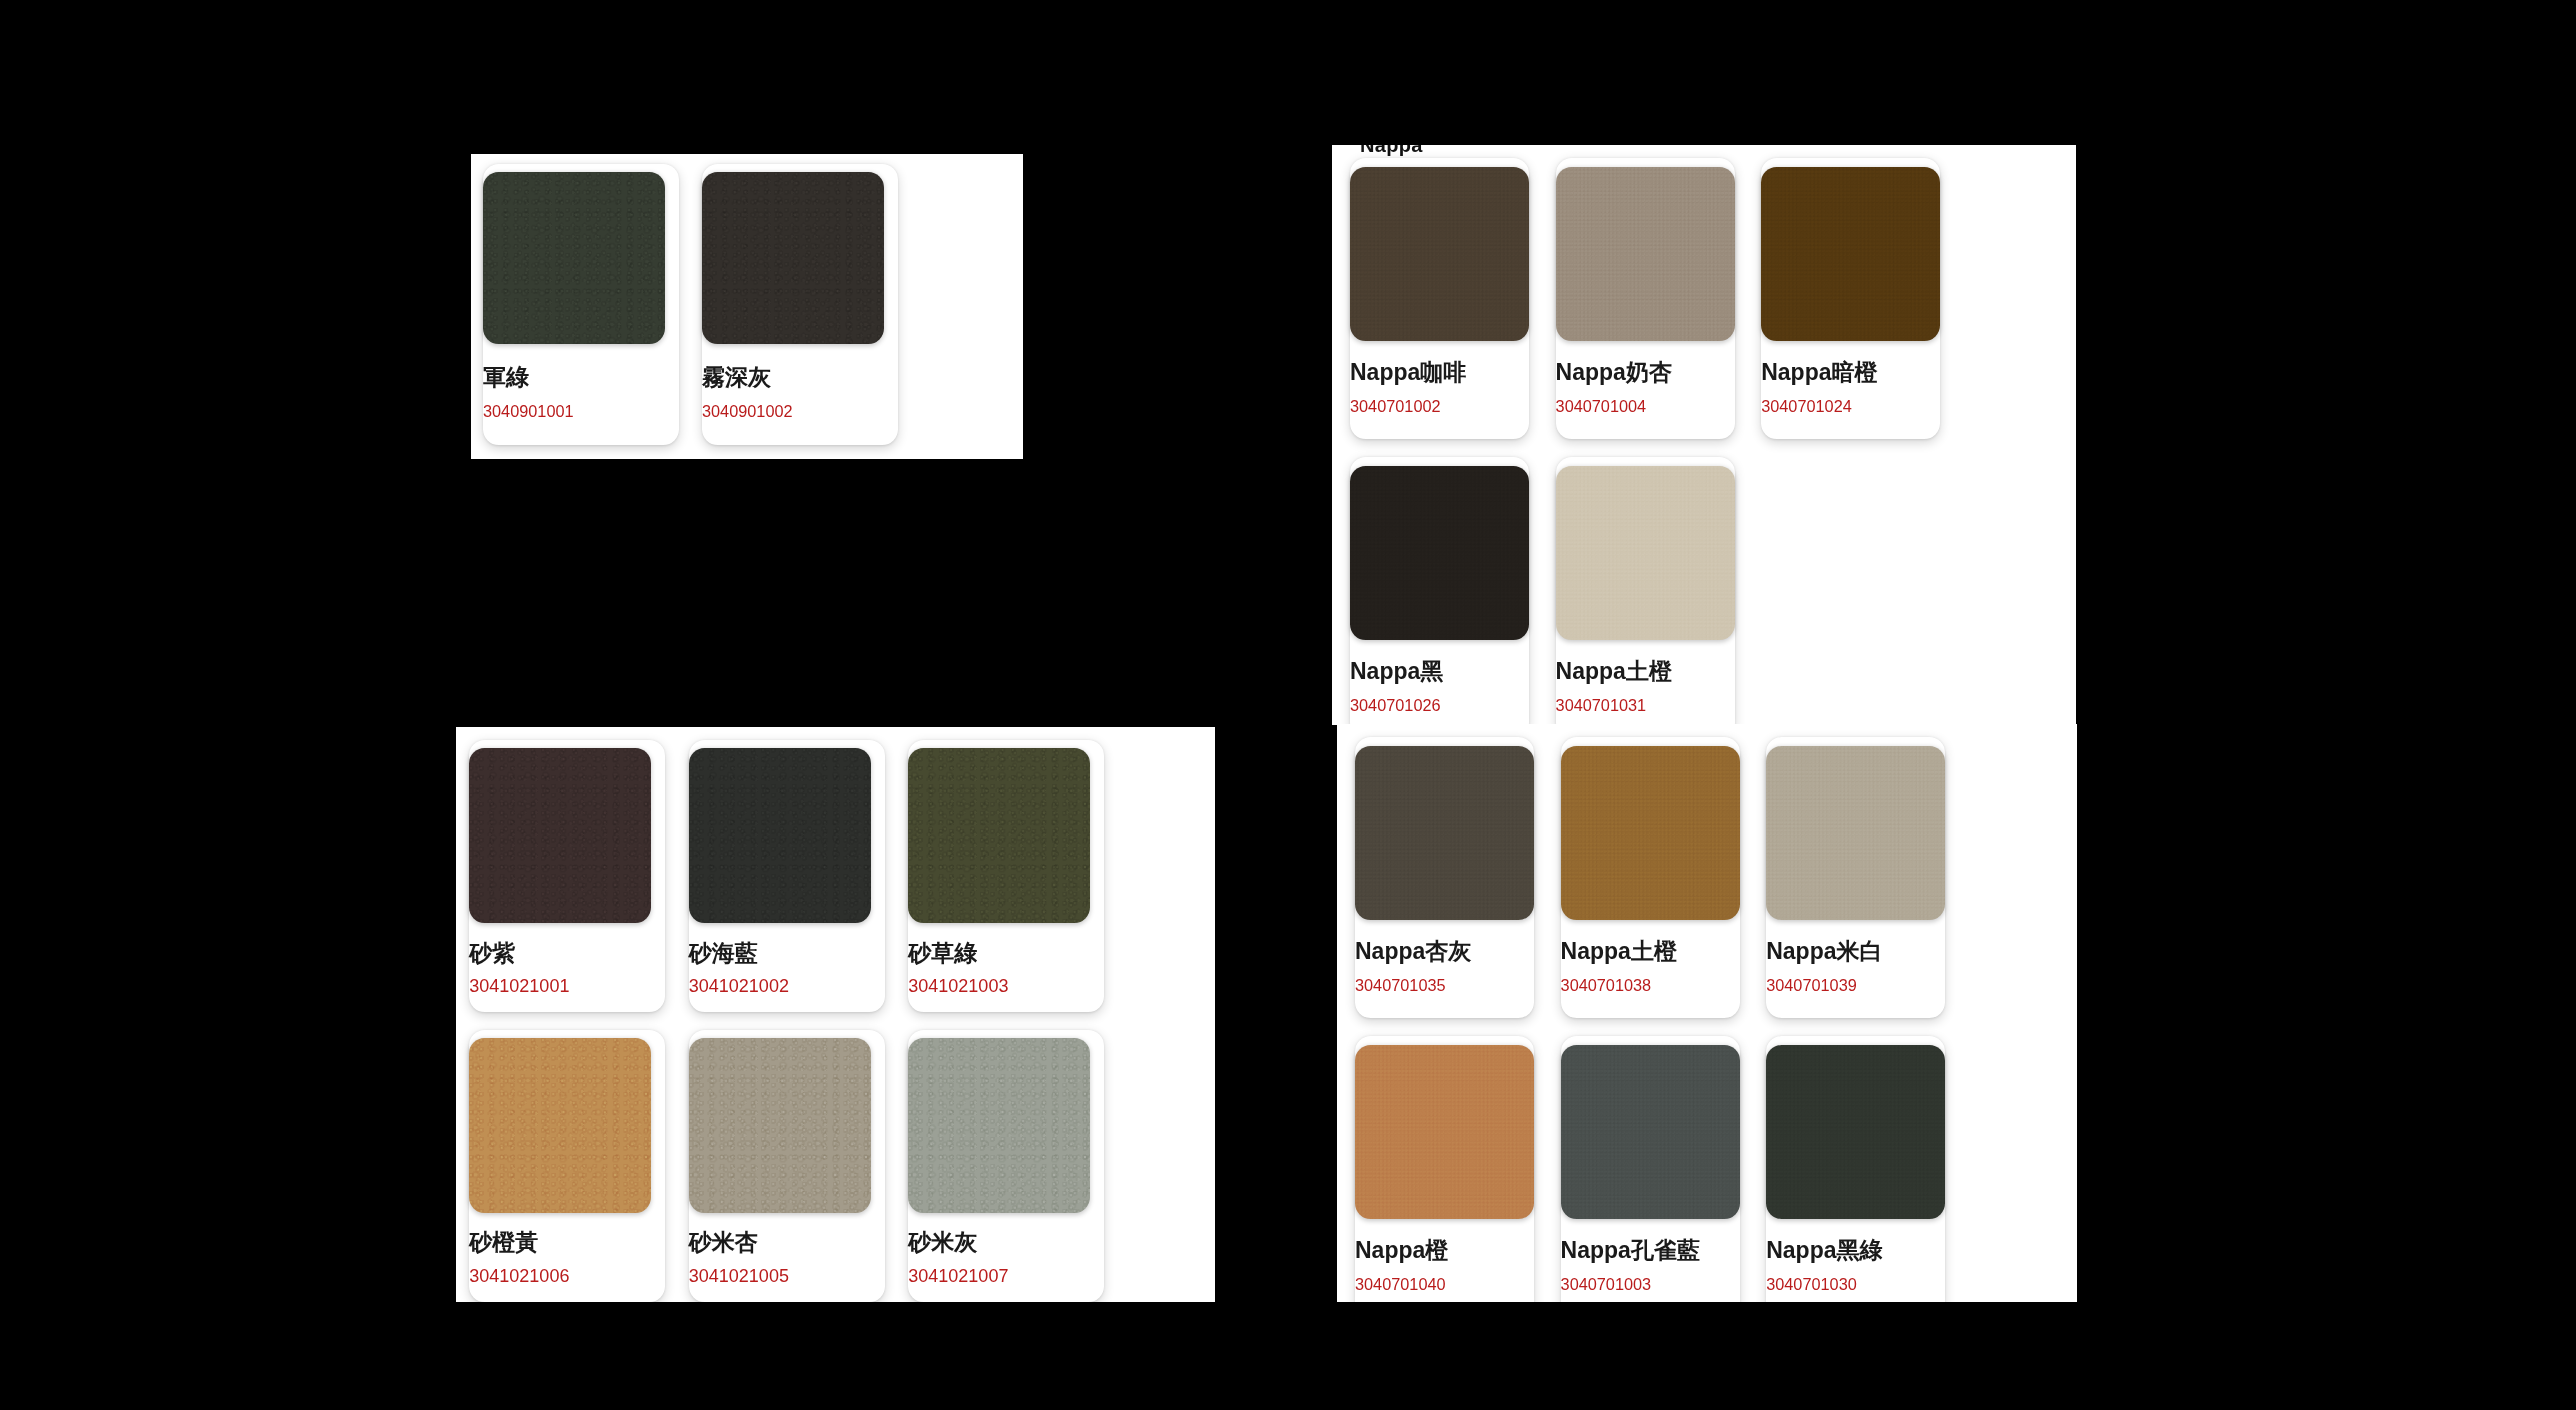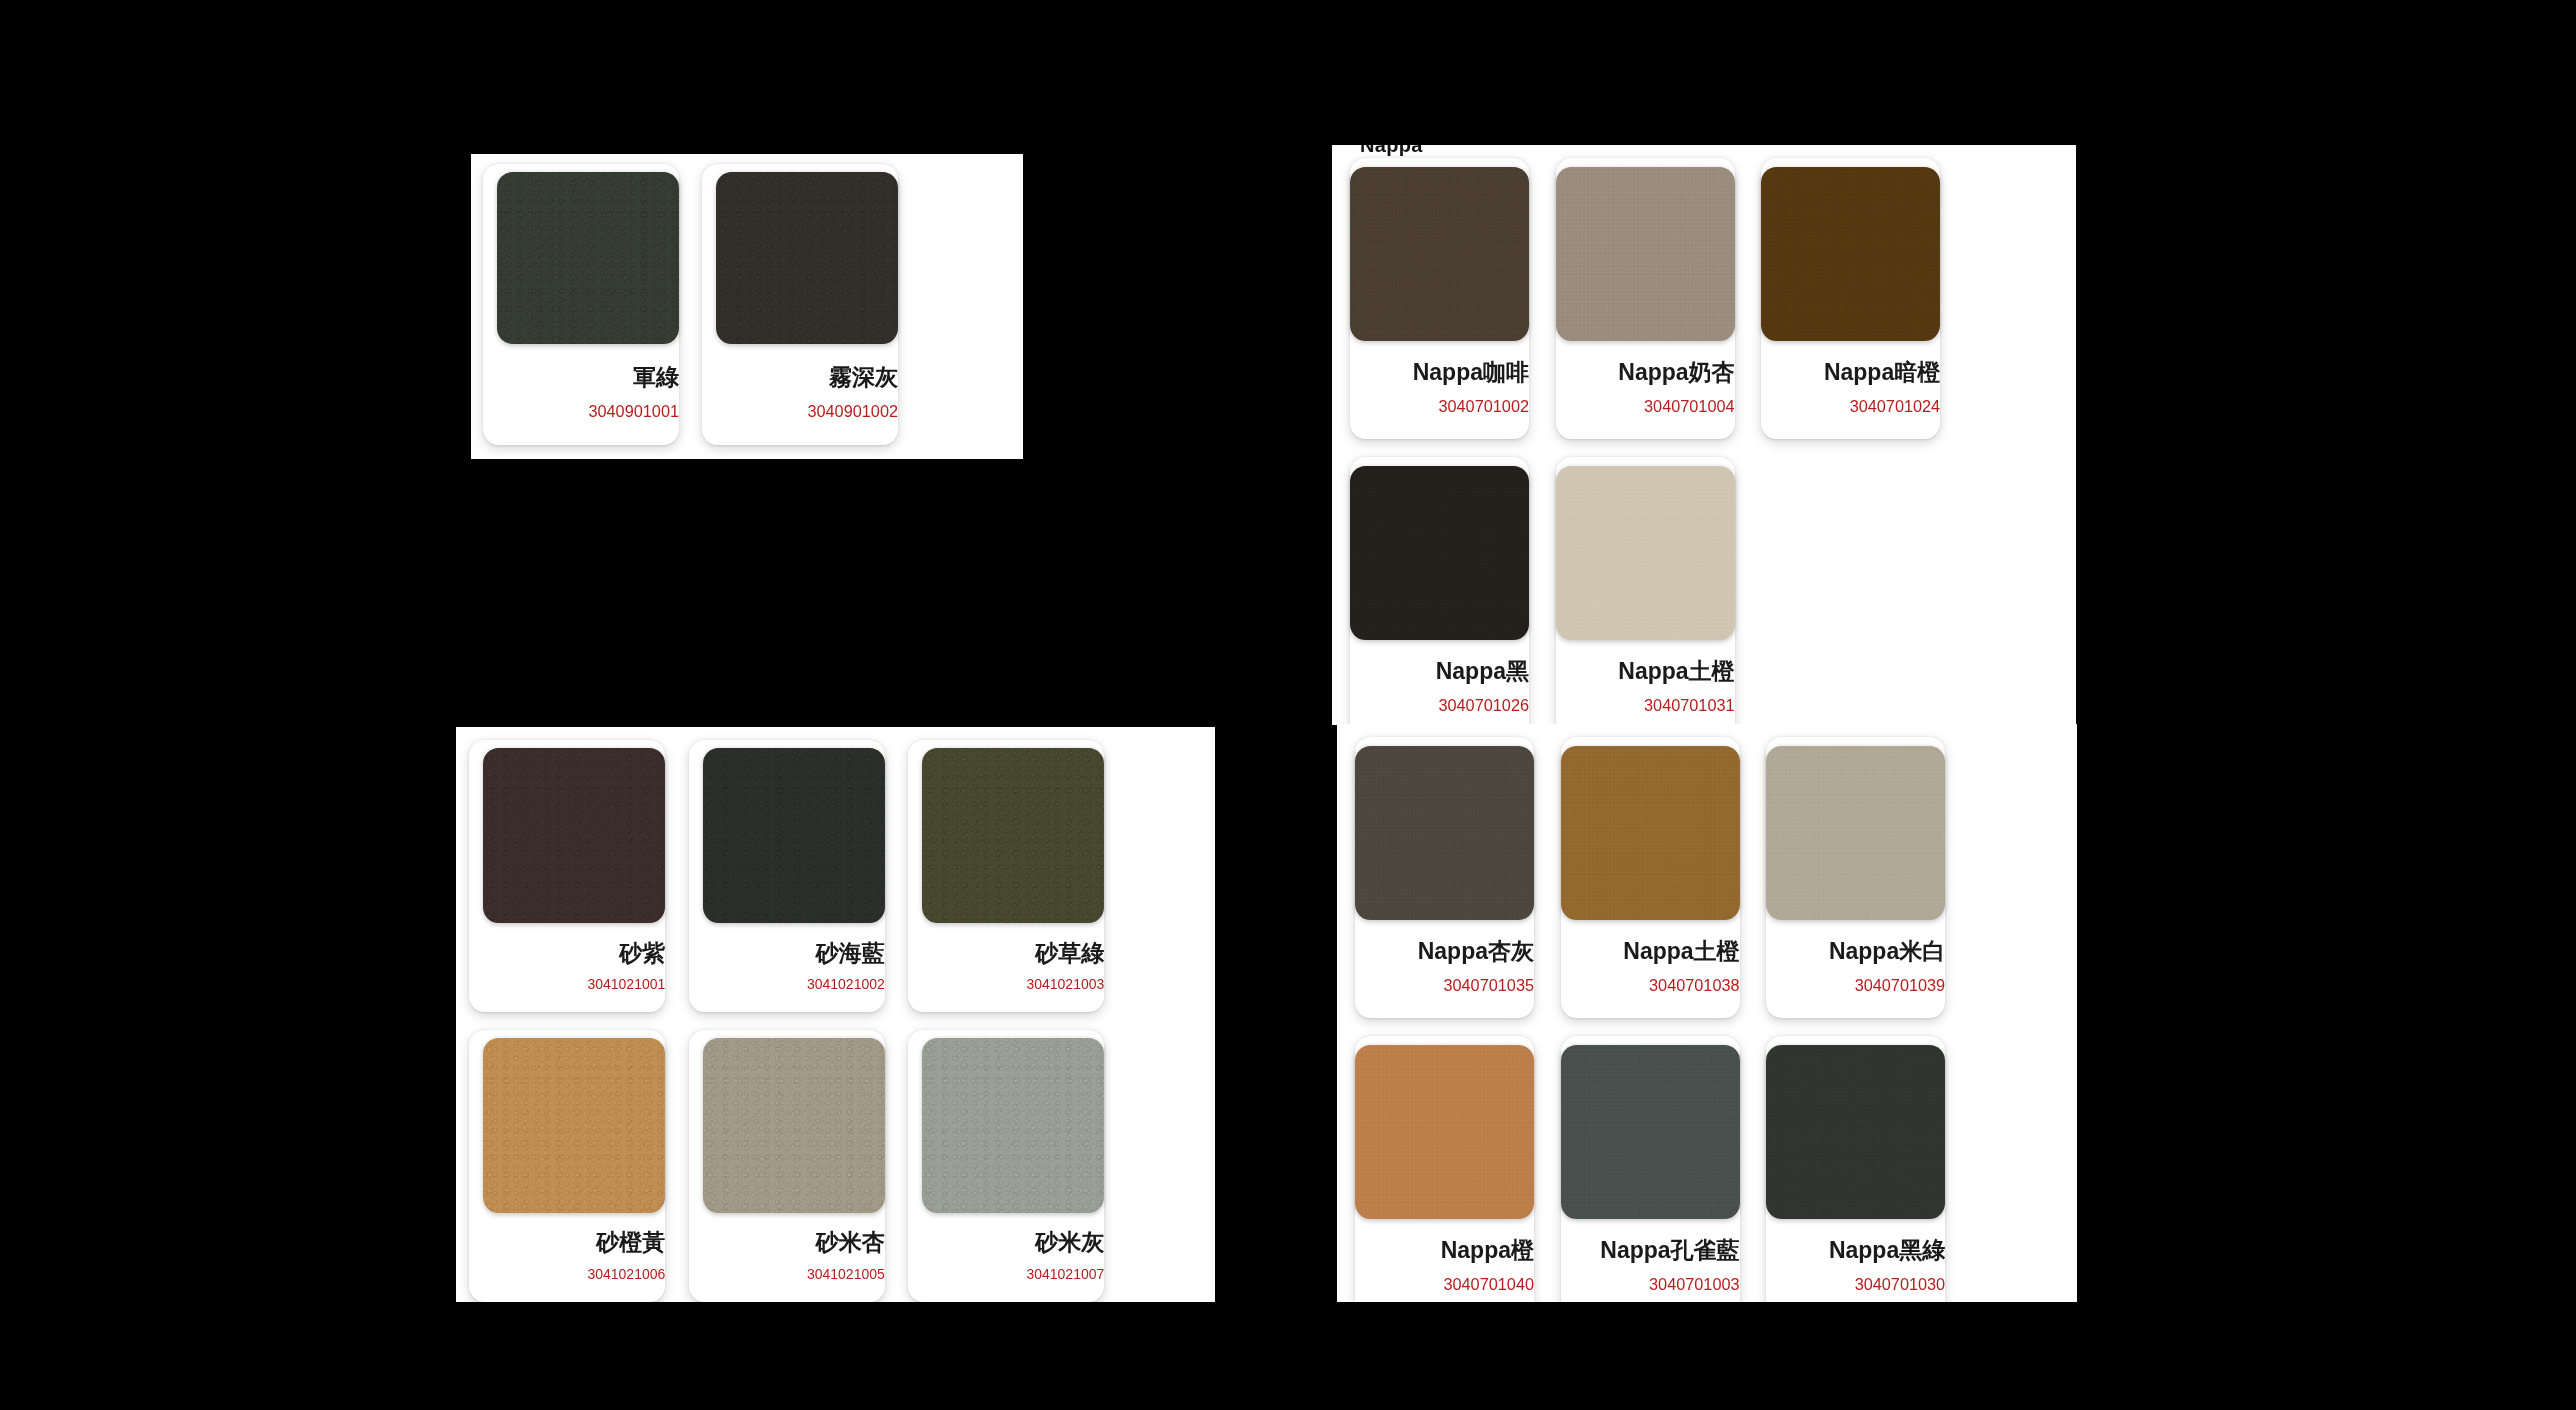--- a/index.html
+++ b/index.html
@@ -26,21 +26,21 @@
     display:flex;flex-wrap:wrap;
     align-content:flex-start;
     padding:0;margin:0;
   }
 
   
   .card{
     background:#ffffff;
     border-radius:15.7px;
     box-shadow:0 3.6px 11px rgba(0,0,0,0.16), 0 0.6px 2.4px rgba(0,0,0,0.10);
-    display:flex;flex-direction:column;align-items:flex-end;
+    display:flex;flex-direction:column;align-items:flex-start;
     box-sizing:border-box;
   }
   .swatch{
     border-radius:15.7px;
     position:relative;
     box-shadow:0 1.8px 5.4px rgba(0,0,0,0.22);
     overflow:hidden;
     flex:none;
   }
   
@@ -73,21 +73,21 @@
   #panel-military .card{width:196px;height:281px;padding-top:7.8px;}
   #panel-military .swatch{width:182px;height:172px;}
   #panel-military .card-name{font-size:23px;margin-top:22px;}
   #panel-military .card-code{font-size:16.3px;margin-top:14px;}
 
   
   #panel-sand .grid{padding:13.3px 0 0 13.3px;gap:0 23.5px;}
   #panel-sand .card{width:196px;height:272px;padding-top:7.8px;}
   #panel-sand .swatch{width:182px;height:175px;}
   #panel-sand .card-name{font-size:23px;margin-top:18.7px;}
-  #panel-sand .card-code{font-size:14px;margin-top:12.7px;}
+  #panel-sand .card-code{font-size:18px;margin-top:12.7px;}
   #panel-sand .row2{margin-top:4.2px;}
 
   
   .nappa .grid{padding:13.3px 0 0 18px;gap:0 26.6px;}
   .nappa .card{width:179px;height:281px;padding-top:8.5px;}
   .nappa .swatch{width:179px;height:174px;}
   .nappa .card-name{font-size:23px;margin-top:20.5px;}
   .nappa .card-code{font-size:16.3px;margin-top:14px;}
   .nappa .row2{margin-top:4.8px;}
 </style>

